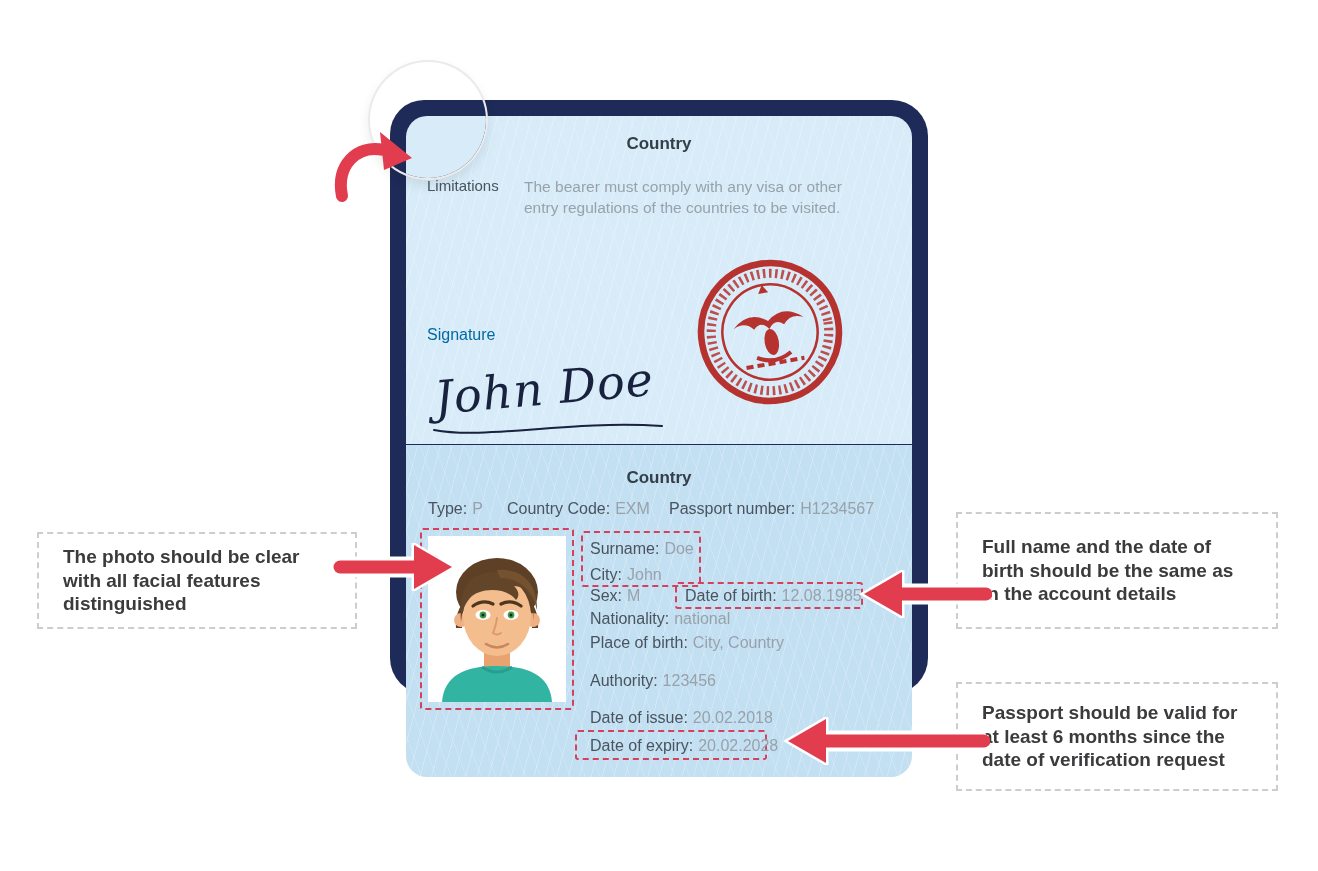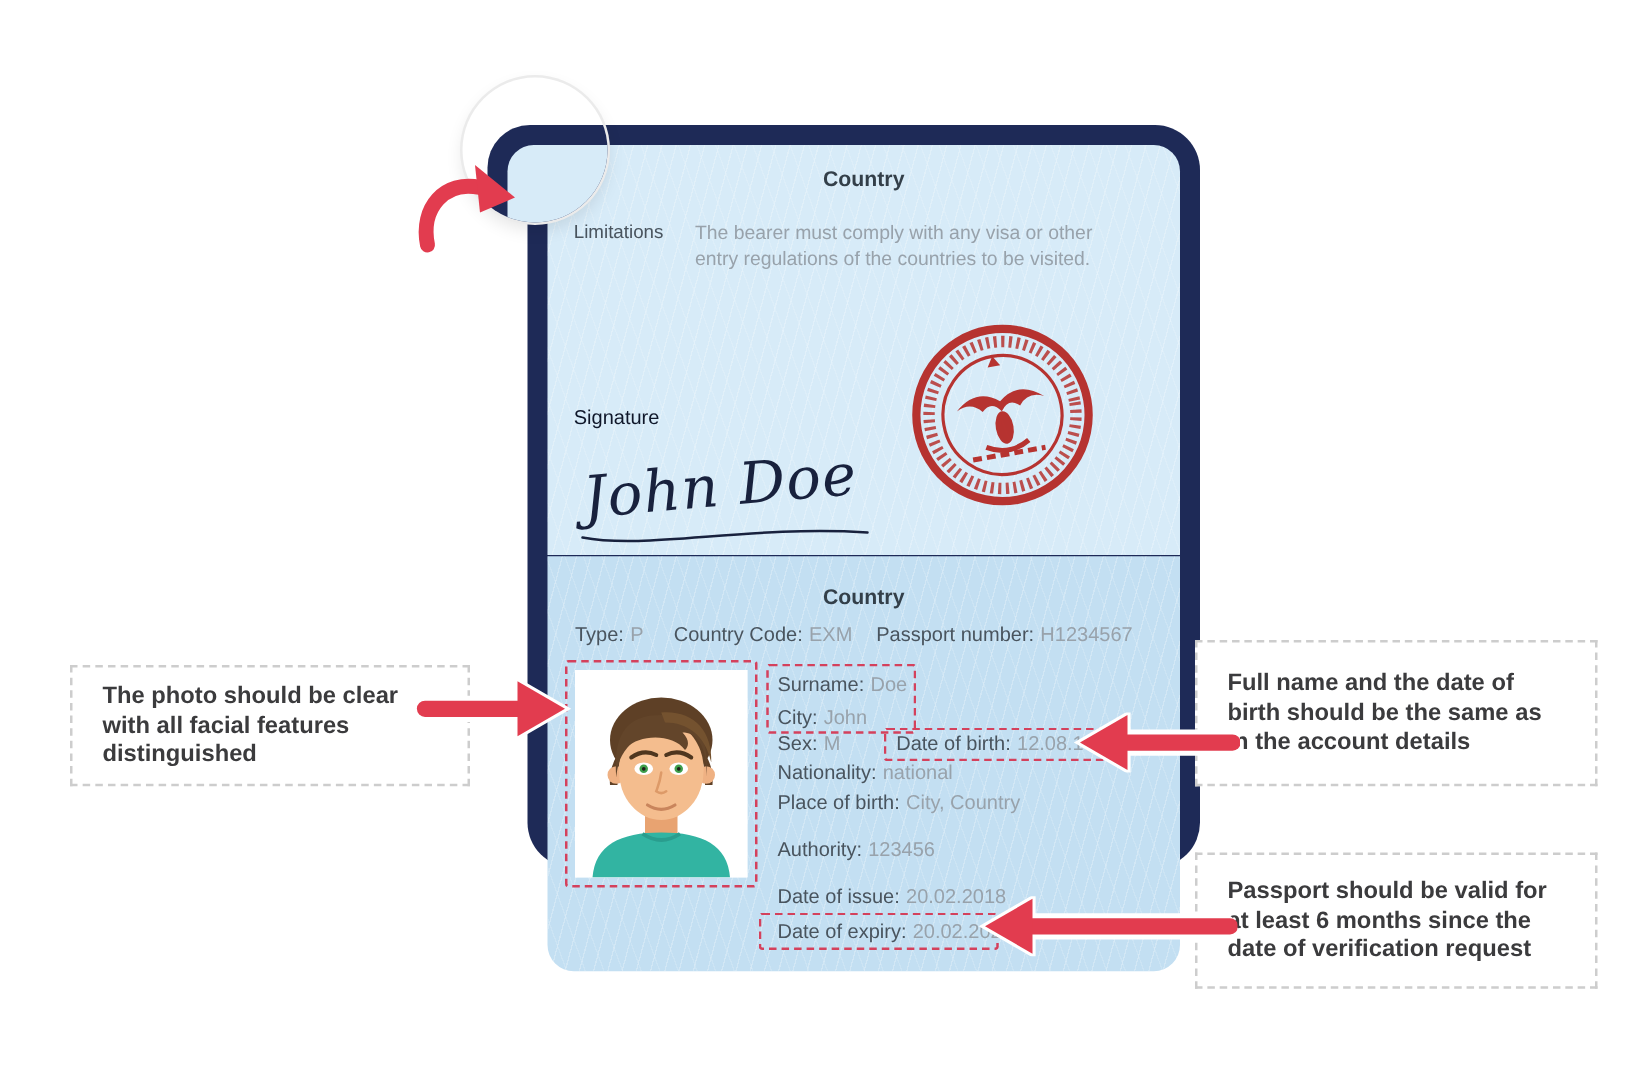--- a/index.html
+++ b/index.html
@@ -4,27 +4,27 @@
 <style>
   html,body{margin:0;padding:0;background:#fff;}
   .canvas{position:relative;width:1318px;height:871px;background:#ffffff;
           font-family:"Liberation Sans",sans-serif;overflow:hidden;}
 
   
   .callout{position:absolute;background:#fff;border:2px dashed #cdcdcd;
            display:flex;align-items:center;padding:0 24px;box-sizing:border-box;
            font-weight:bold;font-size:19px;line-height:1.24;color:#3b3b3d;z-index:2;}
   #callout-full-spread{left:40px;top:164px;width:322px;height:121px;}
-  #callout-photo{left:56px;top:532px;width:320px;height:97px;}
+  #callout-photo{left:37px;top:532px;width:320px;height:97px;}
   #callout-name-dob{left:956px;top:512px;width:322px;height:117px;}
   #callout-validity{left:956px;top:682px;width:322px;height:109px;}
 
   
   .passport{position:absolute;left:390px;top:100px;width:538px;height:594px;
-            background:#1e2a57;border-radius:36px;z-index:1;margin-left:32px;}
+            background:#1e2a57;border-radius:36px;z-index:1;}
   .page{position:absolute;left:16px;width:506px;overflow:hidden;}
   .page::after{content:"";position:absolute;inset:0;pointer-events:none;opacity:.45;
      background:
        repeating-linear-gradient(105deg, rgba(255,255,255,.55) 0 1px, rgba(255,255,255,0) 1px 11px),
        repeating-linear-gradient(70deg, rgba(255,255,255,.35) 0 1px, rgba(255,255,255,0) 1px 14px);}
   .page-top{top:16px;height:328px;border-radius:21px 21px 0 0;background:#d7ebf8;}
   .page-bottom{top:345px;height:332px;border-radius:0 0 21px 21px;background:#c3dff2;}
 
   .page-title{position:absolute;left:0;right:0;text-align:center;font-weight:bold;
               font-size:17px;color:#333f49;z-index:1;}
@@ -33,21 +33,21 @@
 
   .lbl{color:#49545e;text-align:right;}
   .val{color:#98a2ab;margin-left:5px;}
   .field{position:absolute;font-size:16px;white-space:nowrap;z-index:1;}
 
   
   #limitations-label{position:absolute;left:21px;top:61px;font-size:15px;color:#49545e;z-index:1;}
   #limitations-text{position:absolute;left:118px;top:61px;width:344px;font-size:15.5px;
                     line-height:1.34;color:#98a2ab;z-index:1;}
   #limitations-text p{margin:0 0 15px;}
-  #signature-label{position:absolute;left:21px;top:210px;font-size:16px;color:#0f172a;z-index:1;}
+  #signature-label{position:absolute;left:21px;top:210px;font-size:16px;color:#0369a1;z-index:1;}
   #signature-svg{position:absolute;left:20px;top:236px;z-index:1;}
   #stamp-svg{position:absolute;left:288px;top:140px;z-index:1;}
 
   
   #f-type{left:22px;top:55px;}
   #f-cc{left:101px;top:55px;}
   #f-pn{left:263px;top:55px;}
   #f-surname{left:184px;top:95px;}
   #f-name{left:184px;top:121px;}
   #f-sex{left:184px;top:142px;}

